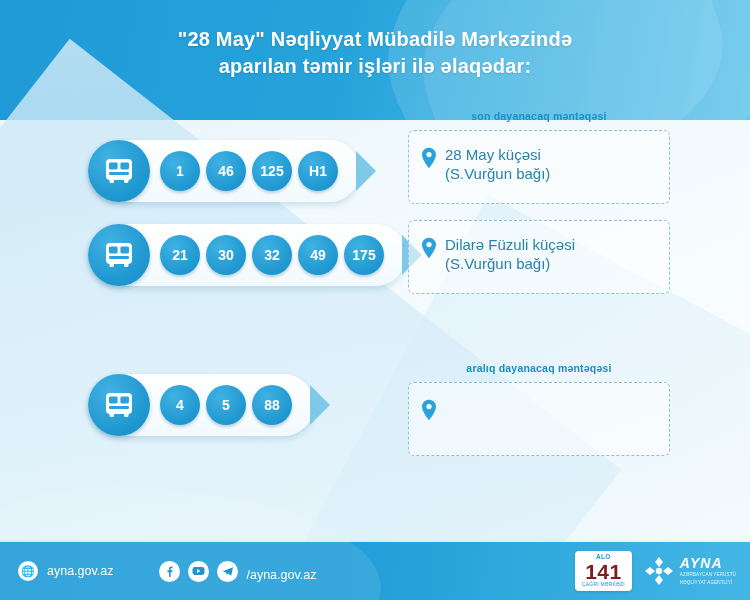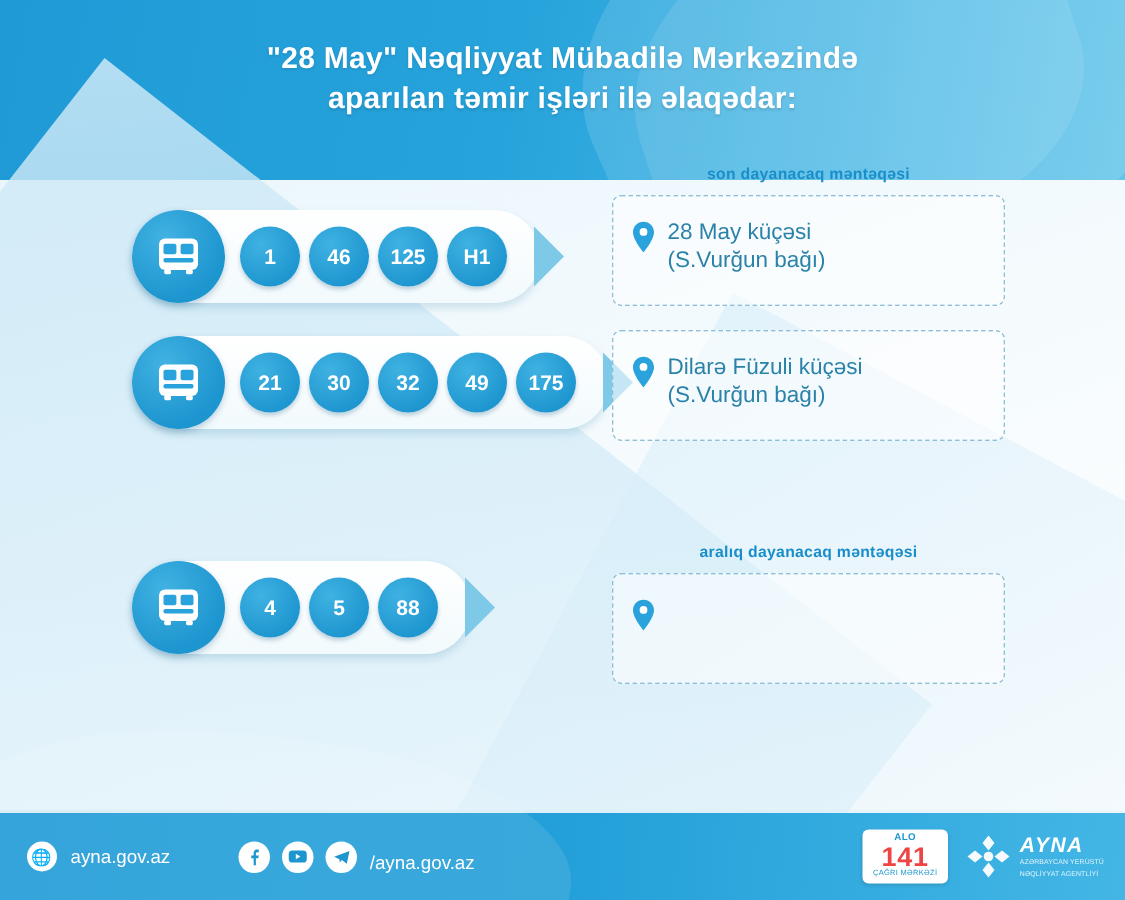--- a/index.html
+++ b/index.html
@@ -254,23 +254,23 @@
     line-height: 1;
     box-shadow: 0 1px 3px rgba(0,0,0,0.15);
   }
   .alo-top {
     font-size: 6.5px;
     color: #1d95cf;
     font-weight: bold;
     letter-spacing: 0.3px;
   }
   .alo-num {
-    font-size: 18px;
-    font-weight: bold;
-    color: #ef4444;
+    font-size: 21px;
+    font-weight: bold;
+    color: #7f1d1d;
     letter-spacing: 0.5px;
   }
   .alo-sub {
     font-size: 5px;
     color: #1d95cf;
     letter-spacing: 0.2px;
   }
   .ayna-logo {
     display: flex;
     align-items: center;

